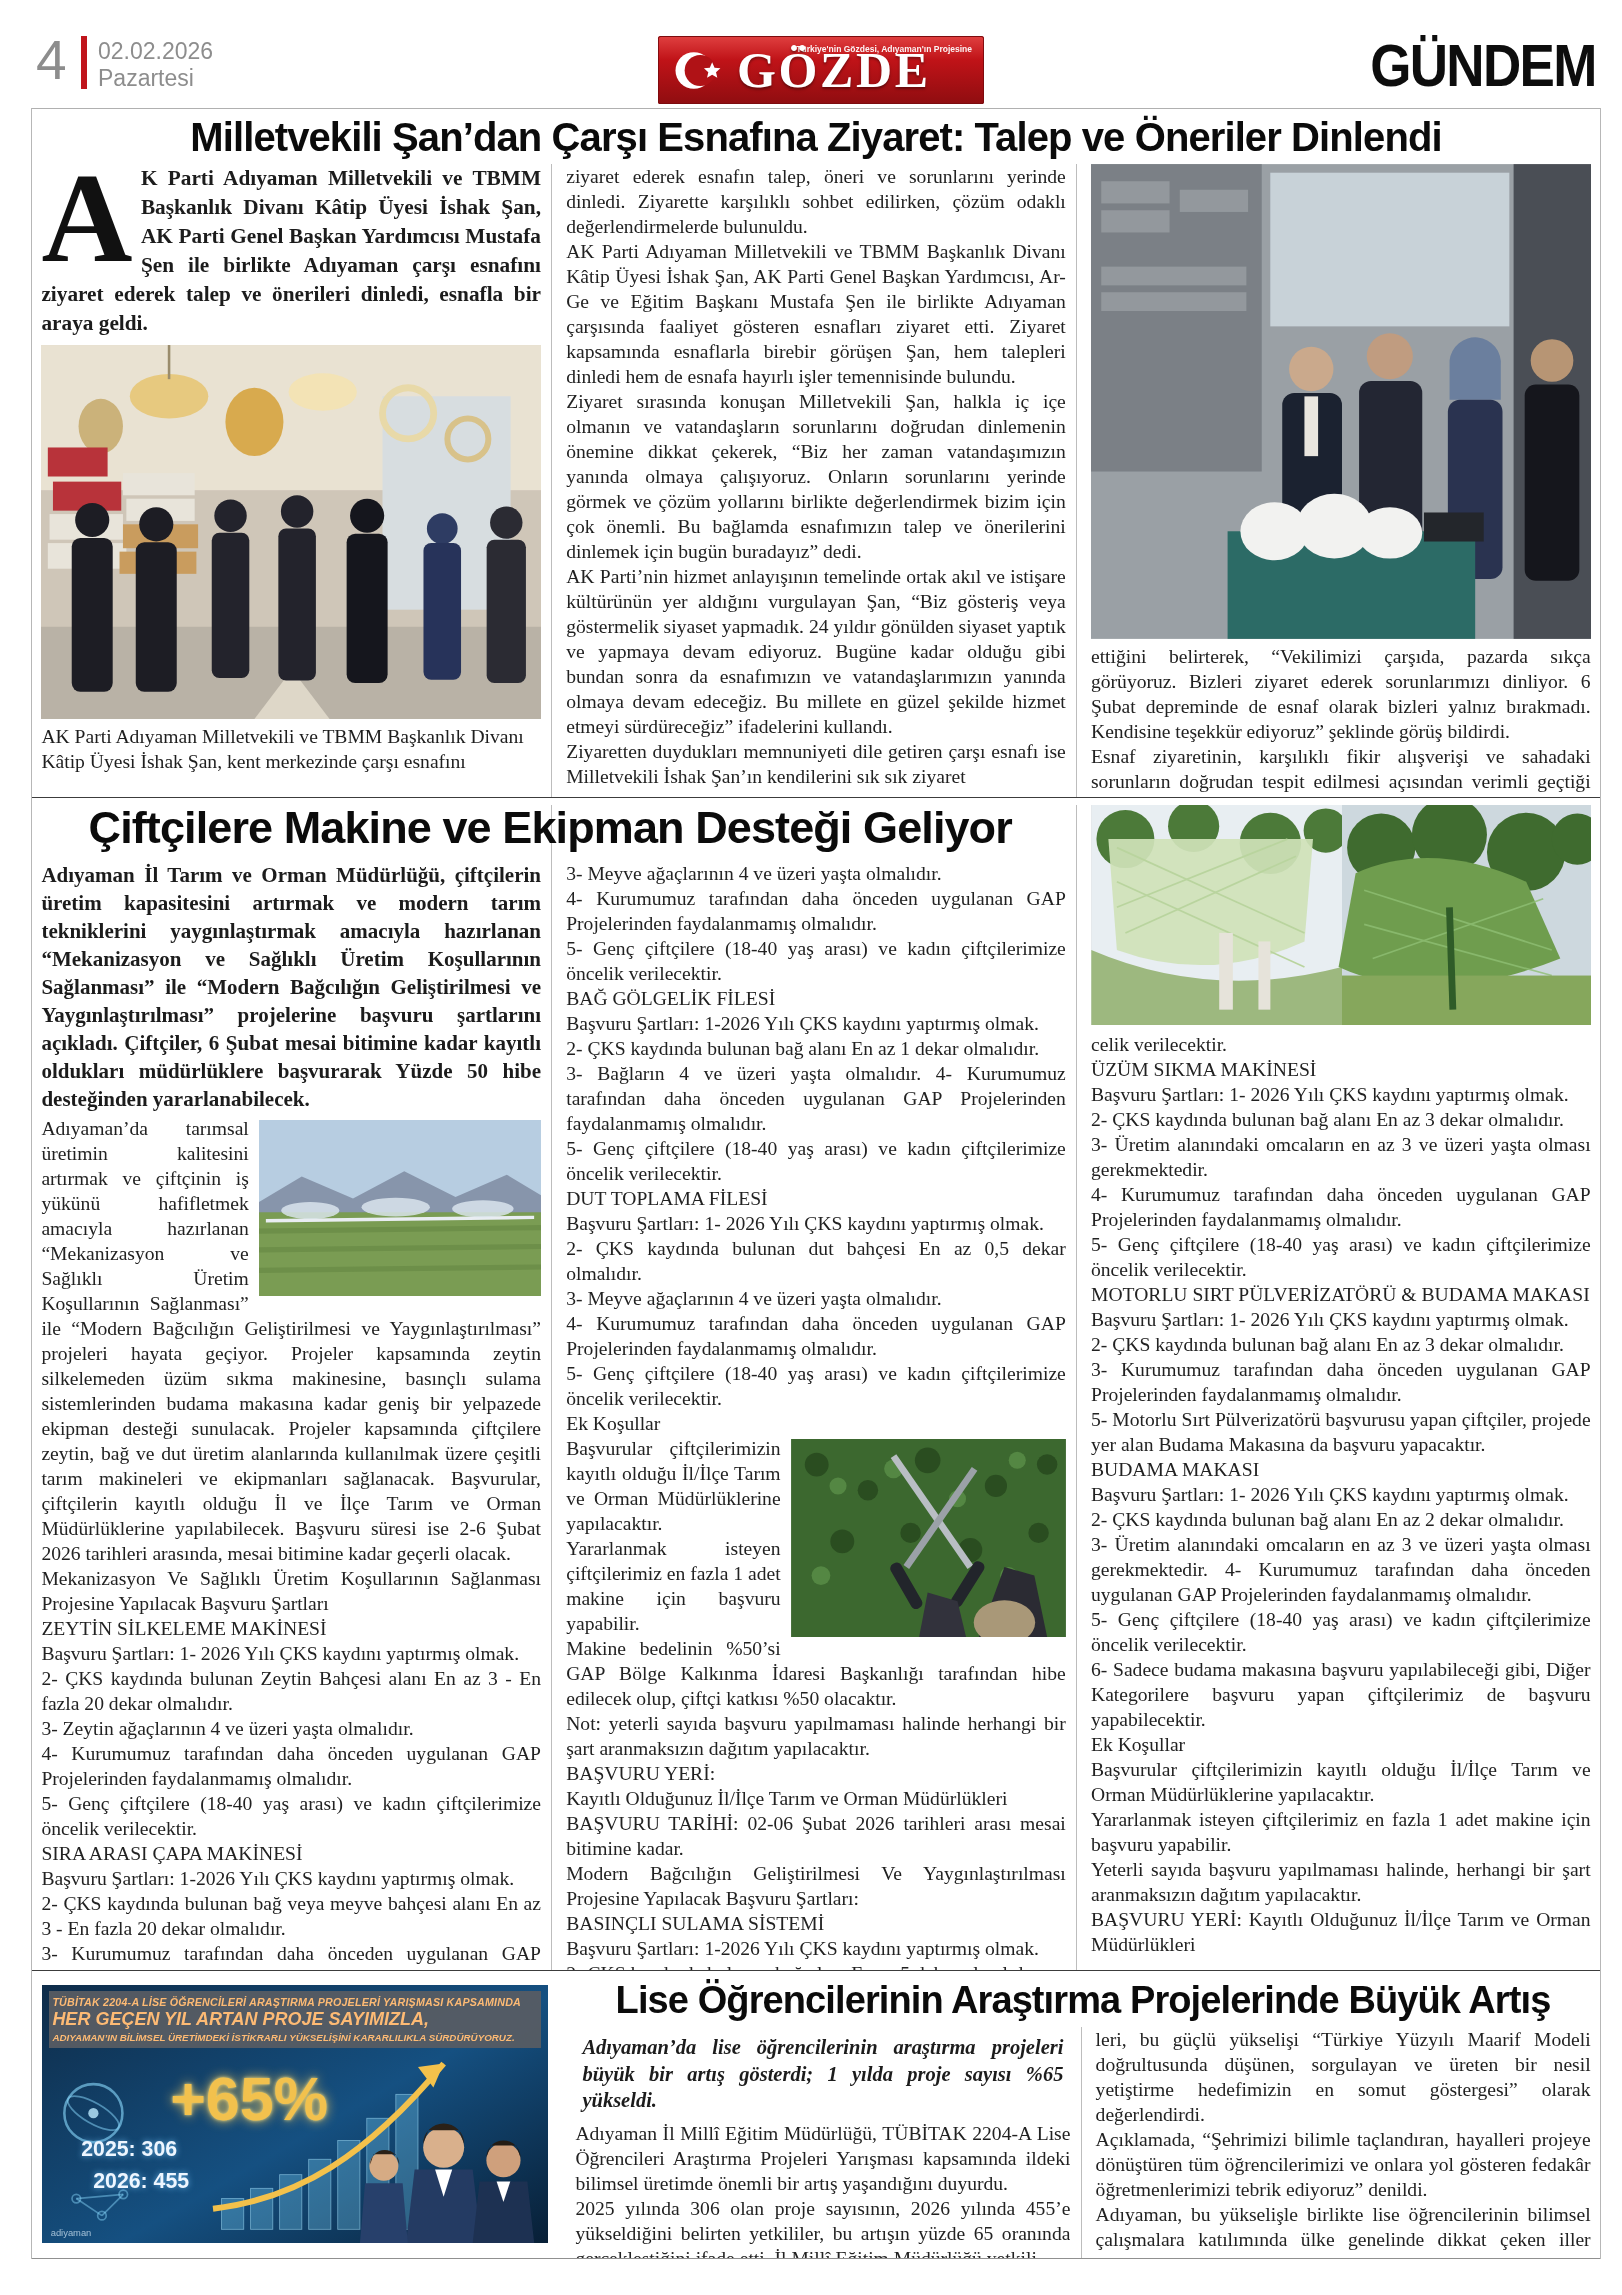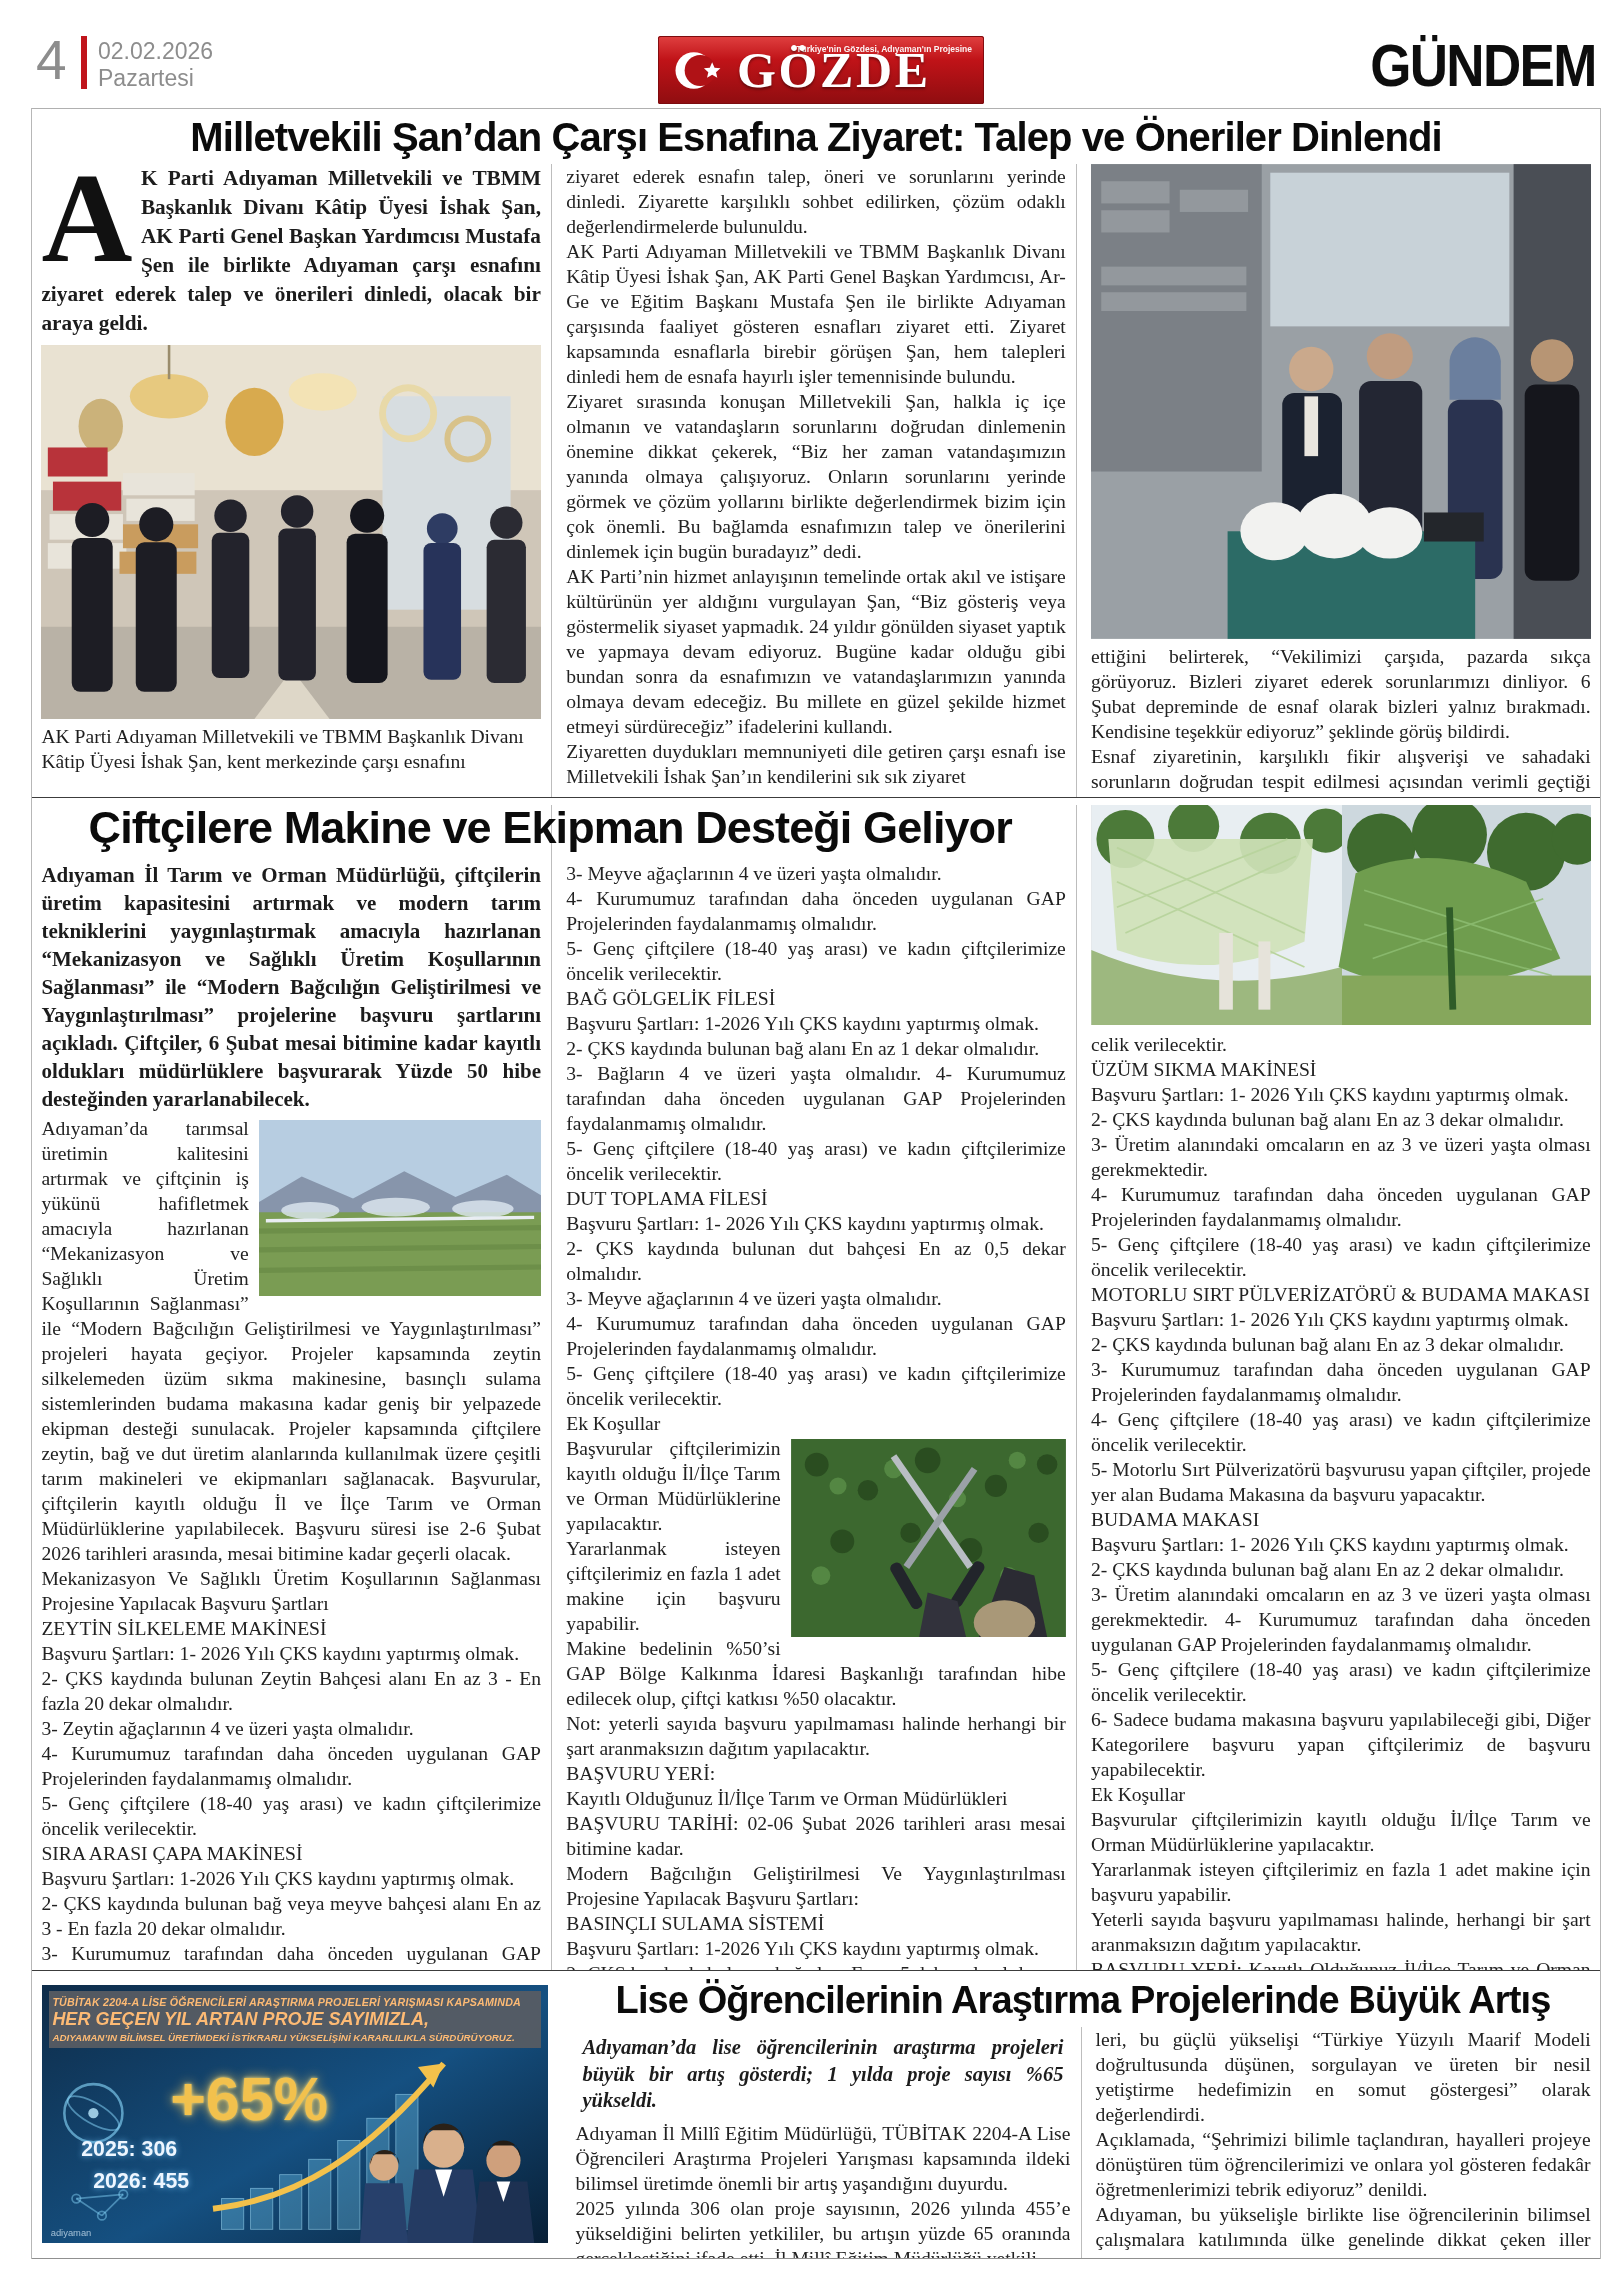--- a/index.html
+++ b/index.html
@@ -78,21 +78,21 @@
   </div>
   <div class="section">GÜNDEM</div>
 </div>
 
 <div class="frame">
 
   <div class="art" id="a1">
     <div class="h1">Milletvekili Şan’dan Çarşı Esnafına Ziyaret: Talep ve Öneriler Dinlendi</div>
     <div class="cols">
       <div class="col">
-        <p class="a1lede"><span class="dropcap">A</span><span>K Parti Adıyaman Milletvekili ve TBMM Başkanlık Divanı Kâtip Üyesi İshak Şan, AK Parti Genel Başkan Yardımcısı Mustafa Şen ile birlikte Adıyaman çarşı esnafını ziyaret ederek talep ve önerileri dinledi, olacak bir araya geldi.</span></p>
+        <p class="a1lede"><span class="dropcap">A</span><span>K Parti Adıyaman Milletvekili ve TBMM Başkanlık Divanı Kâtip Üyesi İshak Şan, AK Parti Genel Başkan Yardımcısı Mustafa Şen ile birlikte Adıyaman çarşı esnafını ziyaret ederek talep ve önerileri dinledi, esnafla bir araya geldi.</span></p>
         <div class="photo photoA">
           <svg viewBox="0 0 588 438" width="502" height="374">
             <rect width="588" height="438" fill="#cfc6b8"></rect>
             <rect width="588" height="170" fill="#e9e2d2"></rect>
             <rect x="400" y="60" width="150" height="250" fill="#d7dde0"></rect>
             <ellipse cx="150" cy="60" rx="46" ry="26" fill="#e7c97f"></ellipse>
               <line x1="150" y1="0" x2="150" y2="40" stroke="#9a8c6c" stroke-width="3"></line>
             <ellipse cx="250" cy="90" rx="34" ry="40" fill="#d8aa4e"></ellipse>
               <ellipse cx="330" cy="55" rx="40" ry="22" fill="#f3e3b5"></ellipse>
             <circle cx="430" cy="80" r="30" fill="none" stroke="#e8d9a8" stroke-width="8"></circle>
@@ -336,21 +336,20 @@
             <p class="item">ÜZÜM SIKMA MAKİNESİ</p>
             <p class="item">Başvuru Şartları: 1- 2026 Yılı ÇKS kaydını yaptırmış olmak.</p>
             <p class="item">2- ÇKS kaydında bulunan bağ alanı En az 3 dekar olmalıdır.</p>
             <p class="item">3- Üretim alanındaki omcaların en az 3 ve üzeri yaşta olması gerekmektedir.</p>
             <p class="item">4- Kurumumuz tarafından daha önceden uygulanan GAP Projelerinden faydalanmamış olmalıdır.</p>
             <p class="item">5- Genç çiftçilere (18-40 yaş arası) ve kadın çiftçilerimize öncelik verilecektir.</p>
             <p class="item">MOTORLU SIRT PÜLVERİZATÖRÜ &amp; BUDAMA MAKASI</p>
             <p class="item">Başvuru Şartları: 1- 2026 Yılı ÇKS kaydını yaptırmış olmak.</p>
             <p class="item">2- ÇKS kaydında bulunan bağ alanı En az 3 dekar olmalıdır.</p>
             <p class="item">3- Kurumumuz tarafından daha önceden uygulanan GAP Projelerinden faydalanmamış olmalıdır.</p>
-            <p class="item">4- Genç çiftçilere (18-40 yaş arası) ve kadın çiftçilerimize öncelik verilecektir.</p>
             <p class="item">5- Motorlu Sırt Pülverizatörü başvurusu yapan çiftçiler, projede yer alan Budama Makasına da başvuru yapacaktır.</p>
             <p class="item">BUDAMA MAKASI</p>
             <p class="item">Başvuru Şartları:  1- 2026 Yılı ÇKS kaydını yaptırmış olmak.</p>
             <p class="item">2- ÇKS kaydında bulunan bağ alanı En az 2 dekar olmalıdır.</p>
             <p class="item">3- Üretim alanındaki omcaların en az 3 ve üzeri yaşta olması gerekmektedir. 4- Kurumumuz tarafından daha önceden uygulanan GAP Projelerinden faydalanmamış olmalıdır.</p>
             <p class="item">5- Genç çiftçilere (18-40 yaş arası) ve kadın çiftçilerimize öncelik verilecektir.</p>
             <p class="item">6- Sadece budama makasına başvuru yapılabileceği gibi, Diğer Kategorilere başvuru yapan çiftçilerimiz de başvuru yapabilecektir.</p>
             <p class="item">Ek Koşullar</p>
             <p class="item">Başvurular çiftçilerimizin kayıtlı olduğu İl/İlçe Tarım ve Orman Müdürlüklerine yapılacaktır.</p>
             <p class="item">Yararlanmak isteyen çiftçilerimiz en fazla 1 adet makine için başvuru yapabilir.</p>

